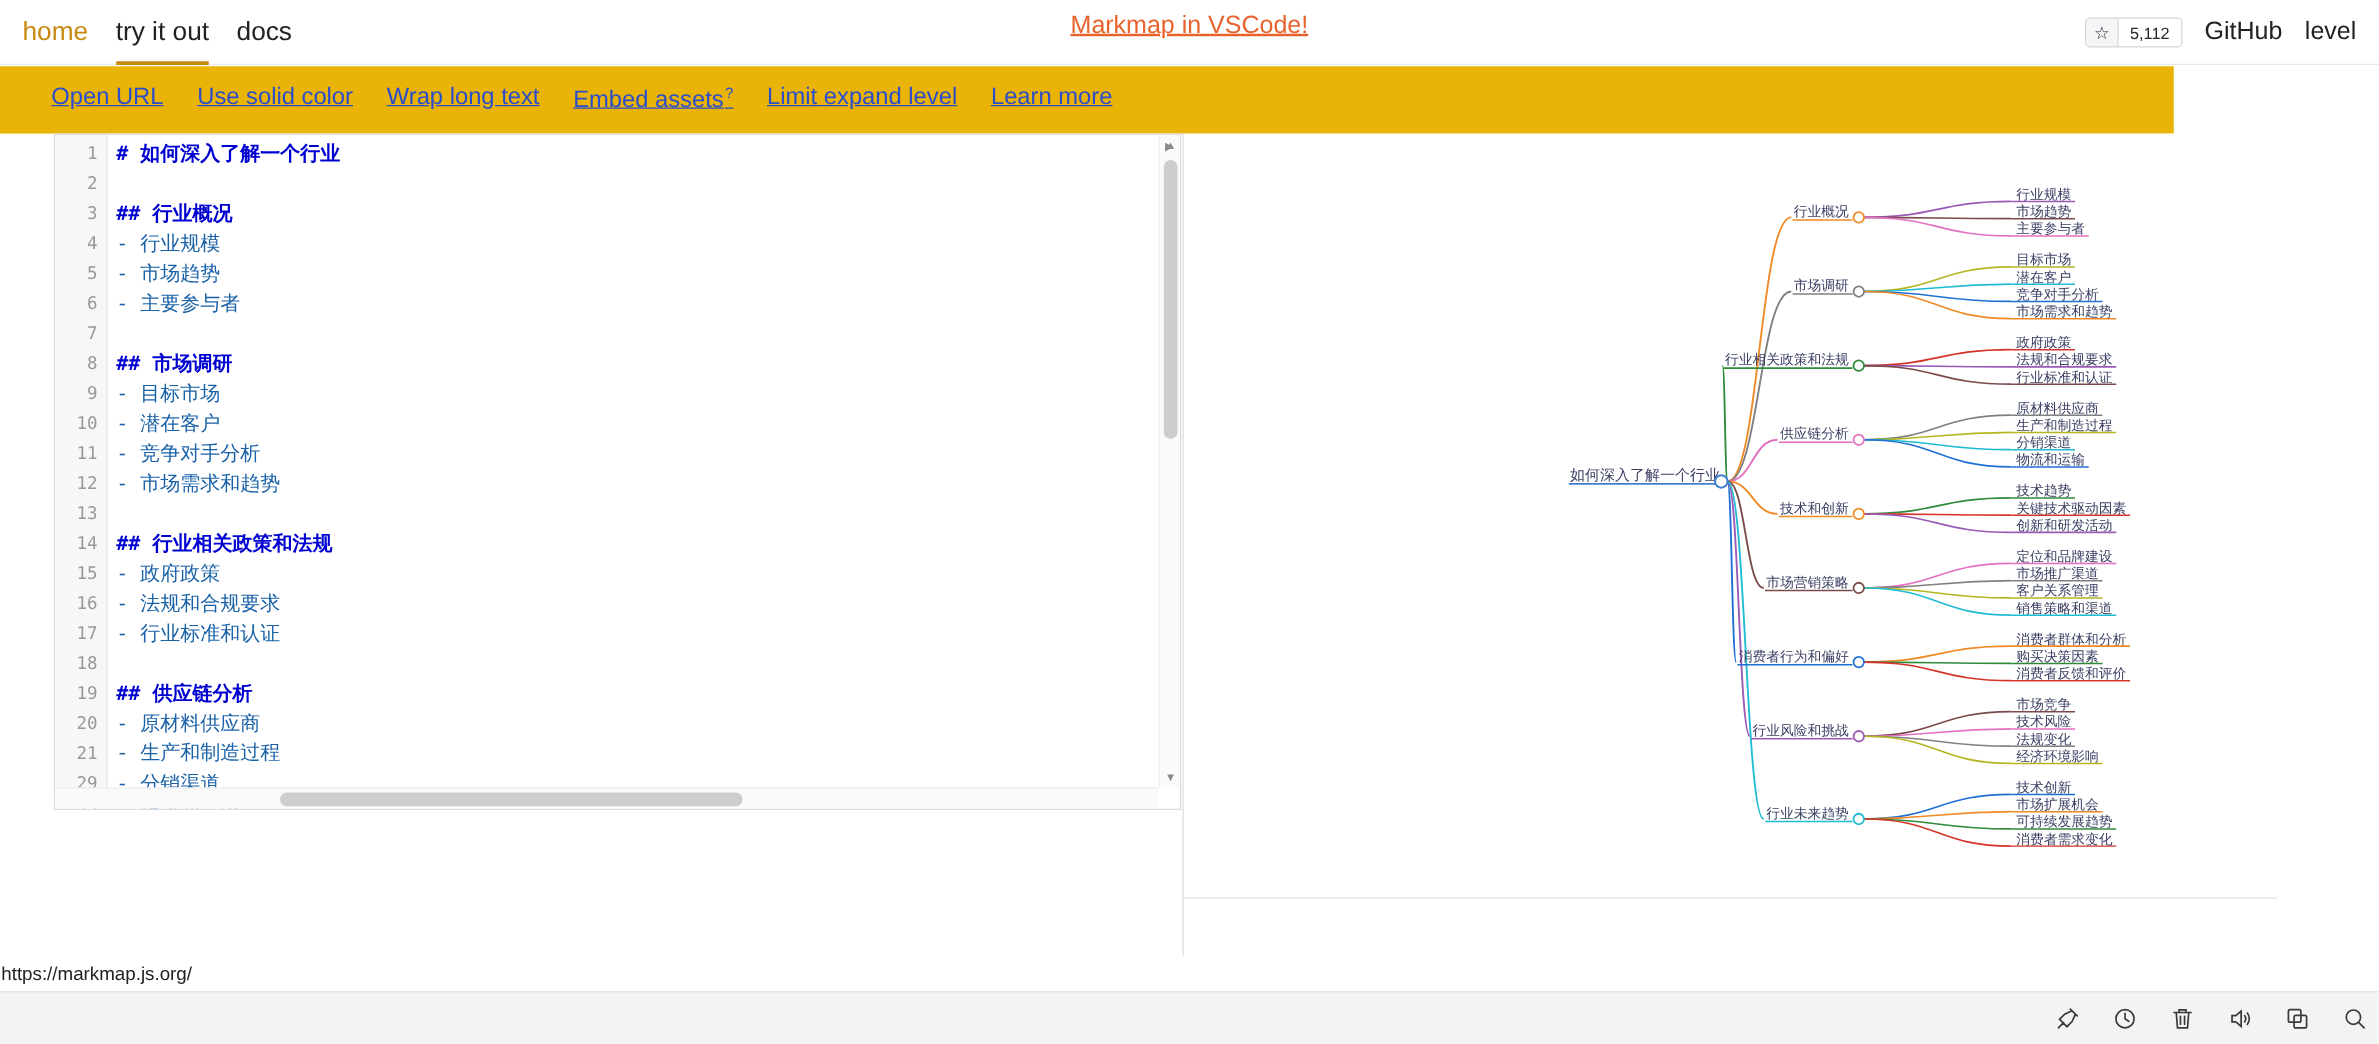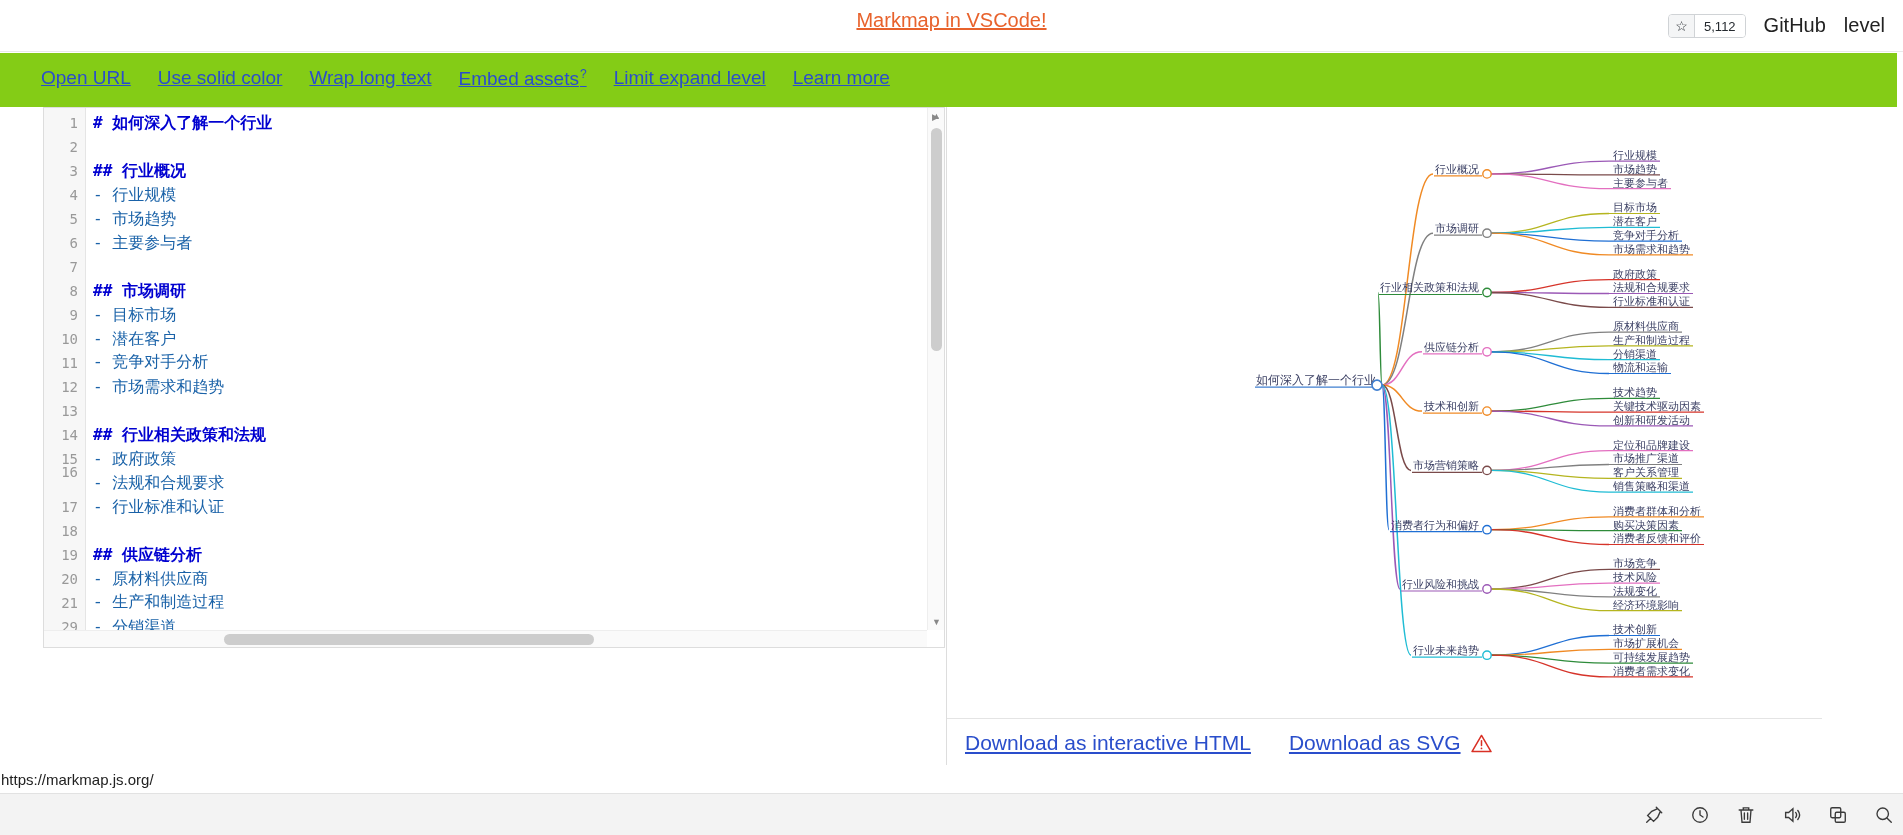--- a/index.html
+++ b/index.html
@@ -54,21 +54,21 @@
   }
   .star-badge .star-count {
     display: flex; align-items: center; padding: 0 9px;
     color: #24292e; background: #fff; font-size: 13px;
   }
   .nav-right .nav-item { font-size: 20px; }
 
   
   #optionsbar {
     position: absolute; left: 0; top: 53px;
-    width: 1897px; height: 54px; background: #84cc16;
+    width: 1739px; height: 54px; background: #eab308;
   }
   .opts {
     position: absolute; left: 41px; top: 14px;
     display: flex; align-items: flex-start; gap: 27px;
   }
   .opt-link {
     font-size: 19px; color: #2a4ecb; text-decoration: underline;
     cursor: pointer; white-space: nowrap; position: relative;
   }
   .opt-link .sup {
@@ -210,20 +210,25 @@
     font-family: "Liberation Sans", sans-serif;
     font-size: 11px;
     fill: #3a3f63;
   }
   .mm-label.root { font-size: 12px; }
 </style>
 </head>
 <body>
 
 <div id="topnav">
+  <div class="nav-left">
+    <span class="nav-item active">home</span>
+    <span class="nav-item underlined">try it out</span>
+    <span class="nav-item">docs</span>
+  </div>
 
   <div class="nav-center">
     <span class="promo-link">Markmap in VSCode!</span>
   </div>
 
   <div class="nav-right">
     <span class="star-badge">
       <span class="star-ic">☆</span>
       <span class="star-count">5,112</span>
     </span>
@@ -255,41 +260,41 @@
         <div class="ln" style="top: 123px;">6</div>
         <div class="ln" style="top: 147px;">7</div>
         <div class="ln" style="top: 171px;">8</div>
         <div class="ln" style="top: 195px;">9</div>
         <div class="ln" style="top: 219px;">10</div>
         <div class="ln" style="top: 243px;">11</div>
         <div class="ln" style="top: 267px;">12</div>
         <div class="ln" style="top: 291px;">13</div>
         <div class="ln" style="top: 315px; margin-left: 12px;">14</div>
         <div class="ln" style="top: 339px;">15</div>
-        <div class="ln" style="top: 352px;">16</div>
+        <div class="ln" style="top: 363px;">16</div>
         <div class="ln" style="top: 387px;">17</div>
         <div class="ln" style="top: 411px;">18</div>
         <div class="ln" style="top: 435px;">19</div>
         <div class="ln" style="top: 459px;">20</div>
         <div class="ln" style="top: 483px;">21</div>
         <div class="ln" style="top: 507px;">29</div>
         <div class="ln" style="top: 531px;">23</div>
       </div>
     <div id="code">
         <div class="cl" style="top: 3px;"><span class="hmark"># </span><span class="htext">如何深入了解一个行业</span></div>
         <div class="cl" style="top: 27px;"></div>
         <div class="cl" style="top: 51px;"><span class="hmark">## </span><span class="htext">行业概况</span></div>
         <div class="cl" style="top: 75px;"><span class="bullet">- </span><span class="ltext">行业规模</span></div>
         <div class="cl" style="top: 99px;"><span class="bullet">- </span><span class="ltext">市场趋势</span></div>
         <div class="cl" style="top: 123px;"><span class="bullet">- </span><span class="ltext">主要参与者</span></div>
         <div class="cl" style="top: 147px;"></div>
         <div class="cl" style="top: 171px;"><span class="hmark">## </span><span class="htext">市场调研</span></div>
         <div class="cl" style="top: 195px;"><span class="bullet">- </span><span class="ltext">目标市场</span></div>
         <div class="cl" style="top: 219px;"><span class="bullet">- </span><span class="ltext">潜在客户</span></div>
-        <div class="cl" style="top: 243px; font-family: Liberation Mono, monospace;"><span class="bullet">- </span><span class="ltext">竞争对手分析</span></div>
+        <div class="cl" style="top: 243px;"><span class="bullet">- </span><span class="ltext">竞争对手分析</span></div>
         <div class="cl" style="top: 267px;"><span class="bullet">- </span><span class="ltext">市场需求和趋势</span></div>
         <div class="cl" style="top: 291px;"></div>
         <div class="cl" style="top: 315px;"><span class="hmark">## </span><span class="htext">行业相关政策和法规</span></div>
         <div class="cl" style="top: 339px; text-align: center;"><span class="bullet">- </span><span class="ltext">政府政策</span></div>
         <div class="cl" style="top: 363px;"><span class="bullet">- </span><span class="ltext">法规和合规要求</span></div>
         <div class="cl" style="top: 387px;"><span class="bullet">- </span><span class="ltext">行业标准和认证</span></div>
         <div class="cl" style="top: 411px;"></div>
         <div class="cl" style="top: 435px;"><span class="hmark">## </span><span class="htext">供应链分析</span></div>
         <div class="cl" style="top: 459px;"><span class="bullet">- </span><span class="ltext">原材料供应商</span></div>
         <div class="cl" style="top: 483px; font-family: Liberation Mono, monospace;"><span class="bullet">- </span><span class="ltext">生产和制造过程</span></div>
@@ -479,33 +484,20 @@
             <path d="M5 8h4"></path>
         </svg>
       </div>
       <div class="tb-btn">
         <svg width="15" height="15" viewBox="0 0 16 16" stroke="#8b9099" stroke-width="1.6" fill="none" stroke-linecap="round">
           <path d="M2 5.5V2h3.5M14 5.5V2h-3.5M2 10.5V14h3.5M14 10.5V14h-3.5"></path>
         </svg>
       </div>
     </div>
 
-    <div class="dl-row">
-      <span class="dl-link">Download as interactive HTML</span>
-      <span style="display:flex;align-items:center;gap:10px;">
-        <span class="dl-link">Download as SVG</span>
-        <span class="warn-ic">
-          <svg width="21" height="19" viewBox="0 0 22 20">
-              <path d="M11 1.5 21 18.5H1z" fill="none" stroke="#d93025" stroke-width="1.6" stroke-linejoin="round"></path>
-              <path d="M11 7v5.2" stroke="#d93025" stroke-width="1.6" stroke-linecap="round"></path>
-              <circle cx="11" cy="15.2" r="0.95" fill="#d93025"></circle>
-            </svg>
-        </span>
-      </span>
-    </div>
   </div>
 </div>
 
 <div id="statusbar">
   <span id="status-url">https://markmap.js.org/</span>
 </div>
 
 <div id="taskbar">
   <div class="tray">
     <div class="tray-ic">

